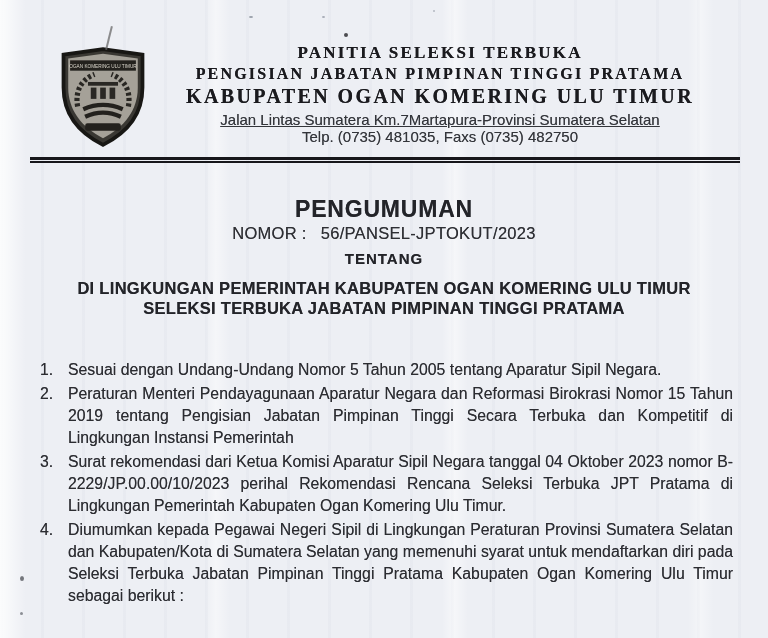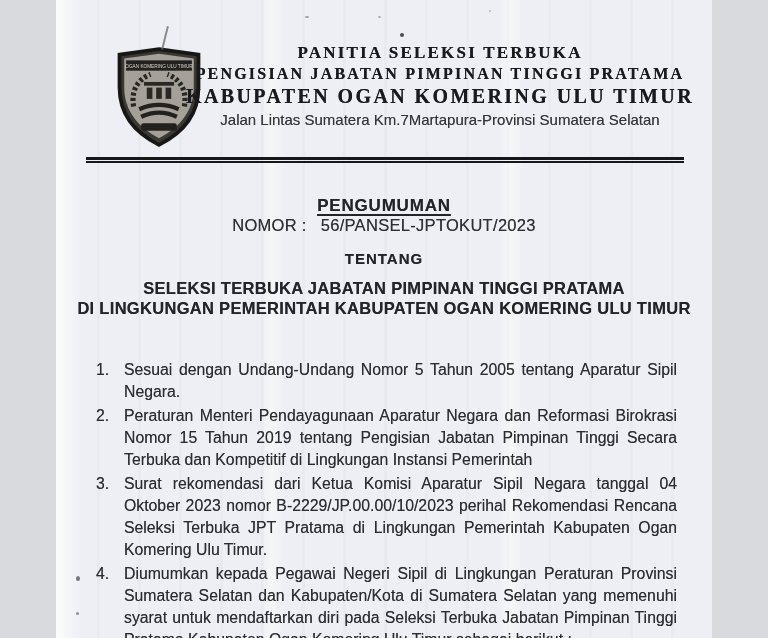--- a/index.html
+++ b/index.html
@@ -1,18 +1,18 @@
 <!DOCTYPE html>
 <html><head>
 <meta charset="utf-8">
 <style>
   html,body{margin:0;padding:0;background:#d8dade;}
   .page{
     position:relative;
-    width:656px;height:638px;
+    width:768px;height:638px;
     margin:0 auto;
     overflow:hidden;
     background-color:#edeff4;
     background-image:
       linear-gradient(90deg, rgba(255,255,255,.85) 0px, rgba(255,255,255,0) 26px),
       linear-gradient(90deg, rgba(0,0,0,0) 205px, rgba(255,255,255,.45) 216px, rgba(0,0,0,0) 230px),
       linear-gradient(90deg, rgba(0,0,0,0) 442px, rgba(255,255,255,.5) 454px, rgba(0,0,0,0) 468px),
       linear-gradient(90deg, rgba(0,0,0,0) 688px, rgba(255,255,255,.4) 700px, rgba(0,0,0,0) 714px),
       repeating-linear-gradient(90deg, rgba(120,130,160,.045) 0 3px, rgba(0,0,0,0) 3px 41px);
     font-family:"Liberation Sans", sans-serif;
@@ -24,28 +24,28 @@
   .pen-mark{left:108px;top:26px;width:2px;height:24px;background:#6a6a6a;transform:rotate(14deg);opacity:.75;}
   .head-text{left:118px;right:6px;top:42px;text-align:center;color:#1a1a1e;}
   .head-text .h1,.head-text .h2,.head-text .h3{
     font-family:"Liberation Serif", serif;font-weight:bold;white-space:nowrap;
     text-shadow:0 0 .5px rgba(20,20,25,.8);
   }
   .h1{font-size:17px;line-height:21px;letter-spacing:2.2px;}
   .h2{font-size:16px;line-height:22px;letter-spacing:2.2px;}
   .h3{font-size:20px;line-height:23px;letter-spacing:2.4px;}
   .addr,.phone{font-size:15px;line-height:17px;color:#33353a;white-space:nowrap;text-shadow:0 0 .4px rgba(50,52,58,.6);}
-  .addr{margin-top:3px;}
+  .addr{margin-top:3px;text-decoration:underline;}
   .rule{left:30px;right:28px;top:157px;height:6px;
     background:linear-gradient(to bottom,#17171b 0 3px,rgba(0,0,0,0) 3px 4px,#17171b 4px 6px);}
   
   .center-line{left:0;right:0;text-align:center;white-space:nowrap;text-shadow:0 0 .5px rgba(35,36,42,.65);}
-  .peng{top:196px;font-size:17px;font-weight:bold;letter-spacing:.8px;
-    text-decoration:underline;text-underline-offset:3px;text-decoration-thickness:2px;color:#232429;}
-  .nomor{top:216px;font-size:16.5px;letter-spacing:.3px;color:#2e2f34;}
+  .peng{top:196px;font-size:23px;font-weight:bold;letter-spacing:.8px;
+    text-underline-offset:3px;text-decoration-thickness:2px;color:#232429;}
+  .nomor{top:224px;font-size:16.5px;letter-spacing:.3px;color:#2e2f34;}
   .nomor .val{margin-left:14px;}
   .tentang{top:250px;font-size:15px;font-weight:bold;letter-spacing:1px;color:#232429;}
   .subject{top:278px;font-size:16.5px;font-weight:bold;line-height:20px;letter-spacing:.3px;color:#232429;}
   .subject div{white-space:nowrap;}
   
   .list{left:40px;right:35px;top:359px;font-size:15.8px;line-height:22px;color:#2b2c31;
     text-shadow:0 0 .45px rgba(43,44,49,.6);}
   .li{display:flex;margin-bottom:2px;}
   .li .num{flex:0 0 28px;}
   .li .li-text{flex:1;text-align:justify;}
@@ -80,32 +80,33 @@
       <rect x="31" y="82" width="38" height="8" rx="2.5" fill="#23211d"></rect>
     </svg>
   </div>
   <div class="abs pen-mark"></div>
 
   <div class="abs head-text">
     <div class="h1">PANITIA SELEKSI TERBUKA</div>
     <div class="h2">PENGISIAN JABATAN PIMPINAN TINGGI PRATAMA</div>
     <div class="h3">KABUPATEN OGAN KOMERING ULU TIMUR</div>
     <div class="addr">Jalan Lintas Sumatera Km.7Martapura-Provinsi Sumatera Selatan</div>
+    <div class="phone">Telp. (0735) 481035, Faxs (0735) 482750</div>
   </div>
 
   <div class="abs rule"></div>
 
   <div class="abs center-line peng">PENGUMUMAN</div>
   <div class="abs center-line nomor">
     <span>NOMOR :</span><span class="val">56/PANSEL-JPTOKUT/2023</span>
   </div>
   <div class="abs center-line tentang">TENTANG</div>
   <div class="abs center-line subject">
+    <div>DI LINGKUNGAN PEMERINTAH KABUPATEN OGAN KOMERING ULU TIMUR</div>
     <div>SELEKSI TERBUKA JABATAN PIMPINAN TINGGI PRATAMA</div>
-    <div>DI LINGKUNGAN PEMERINTAH KABUPATEN OGAN KOMERING ULU TIMUR</div>
   </div>
 
   <div class="abs list">
     <div class="li">
       <span class="num">1.</span>
       <div class="li-text">Sesuai dengan Undang-Undang Nomor 5 Tahun 2005 tentang Aparatur Sipil Negara.</div>
     </div>
     <div class="li">
       <span class="num">2.</span>
       <div class="li-text">Peraturan Menteri Pendayagunaan Aparatur Negara dan Reformasi Birokrasi Nomor 15 Tahun 2019 tentang Pengisian Jabatan Pimpinan Tinggi Secara Terbuka dan Kompetitif di Lingkungan Instansi Pemerintah</div>

